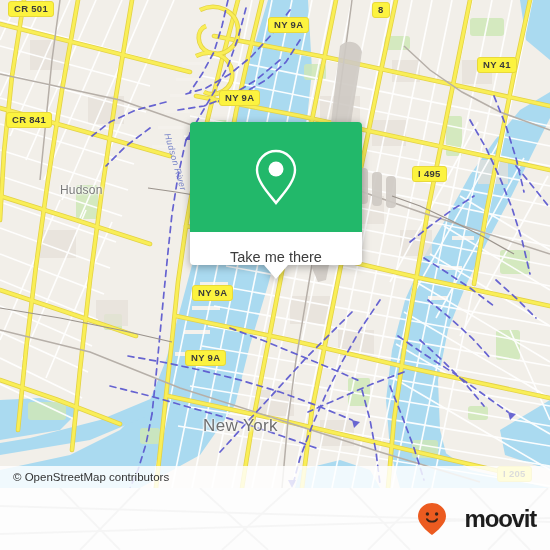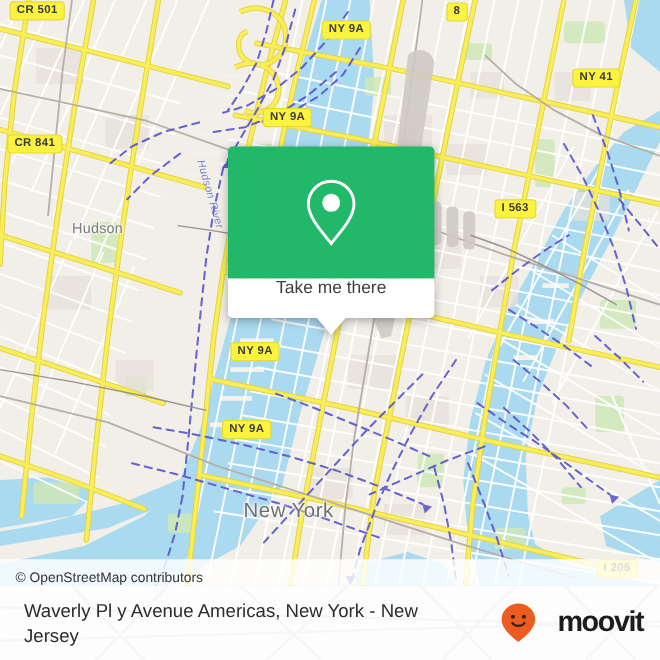--- a/index.html
+++ b/index.html
@@ -53,38 +53,38 @@
   #popup{
     position:absolute;left:190px;top:122px;width:172px;
     filter:drop-shadow(0 2px 4px rgba(0,0,0,.32));
   }
   #popup-head{
     background:#22b86a;height:110px;border-radius:4px 4px 0 0;
     display:flex;align-items:center;justify-content:center;
   }
   #popup-foot{
     background:#ffffff;height:33px;border-radius:0 0 4px 4px;
-    display:flex;align-items:flex-start;justify-content:center;
+    display:flex;align-items:flex-end;justify-content:center;
   }
   #popup-foot span{
     font-size:14.5px;color:#3d3d3d;font-family:"Liberation Sans", sans-serif;
   }
   #popup-tail{
     position:absolute;left:50%;margin-left:-12px;top:143px;
     width:0;height:0;
     border-left:12px solid transparent;
     border-right:12px solid transparent;
     border-top:14px solid #ffffff;
   }
 
   
   #attrib{
     position:absolute;left:0;top:466px;width:550px;height:22px;
     background:rgba(255,255,255,.82);
-    display:flex;align-items:flex-end;
+    display:flex;align-items:center;
   }
   #attrib span{
     font-size:11.5px;color:#333;padding-left:13px;
     font-family:"Liberation Sans", sans-serif;
   }
 
   
   #footer{
     position:absolute;left:0;top:488px;width:550px;height:62px;
     background:#fdfdfd;overflow:hidden;
@@ -395,21 +395,21 @@
     </svg>
 
     <div class="shield" style="left:8px;top:1px;">CR 501</div>
     <div class="shield" style="left:6px;top:112px;">CR 841</div>
     <div class="shield" style="left:268px;top:17px;">NY 9A</div>
     <div class="shield" style="left:219px;top:90px;">NY 9A</div>
     <div class="shield" style="left:192px;top:285px;">NY 9A</div>
     <div class="shield" style="left:185px;top:350px;">NY 9A</div>
     <div class="shield" style="left:372px;top:2px;">8</div>
     <div class="shield" style="left:477px;top:57px;">NY 41</div>
-    <div class="shield" style="left:412px;top:166px;">I 563</div>
+    <div class="shield" style="left:412px;top:166px;">I 495</div>
     <div class="shield" style="left:497px;top:466px;">I 205</div>
 
     <div class="place-label place-sm" style="left:60px;top:183px;">Hudson</div>
     <div class="place-label place-lg" style="left:203px;top:416px;">New York</div>
 
     <div class="water-label" style="left:172px;top:132px;transform:rotate(74deg);">Hudson River</div>
 
     <div id="popup">
       <div id="popup-head">
         <svg width="46" height="58" viewBox="0 0 46 58">
@@ -436,21 +436,20 @@
         <path d="M200,0 L268,62"></path>
           <path d="M290,0 L222,62"></path>
         <path d="M350,0 L410,62"></path>
           <path d="M430,0 L368,62"></path>
         <path d="M470,0 L530,62"></path>
           <path d="M548,0 L488,62"></path>
         <path d="M0,18 L550,34"></path>
           <path d="M0,46 L550,30"></path>
       </g>
     </svg>
-    <div id="footer-title">Waverly Pl y Avenue Americas, New York - New Jersey</div>
     <div id="moovit-logo">
       <svg width="30" height="34" viewBox="0 0 30 34">
         <path d="M15,1 C7.3,1 1,7 1,14.2 C1,22 10,29 15,33 C20,29 29,22 29,14.2 C29,7 22.7,1 15,1 Z" fill="#ec5b20"></path>
         <circle cx="10.4" cy="12" r="1.7" fill="#3a2418"></circle>
         <circle cx="19.6" cy="12" r="1.7" fill="#3a2418"></circle>
         <path d="M10,17.2 C11.8,20.4 18.2,20.4 20,17.2" fill="none" stroke="#3a2418" stroke-width="1.9" stroke-linecap="round"></path>
       </svg>
       <span id="moovit-word">moovit</span>
     </div>
   </div>

